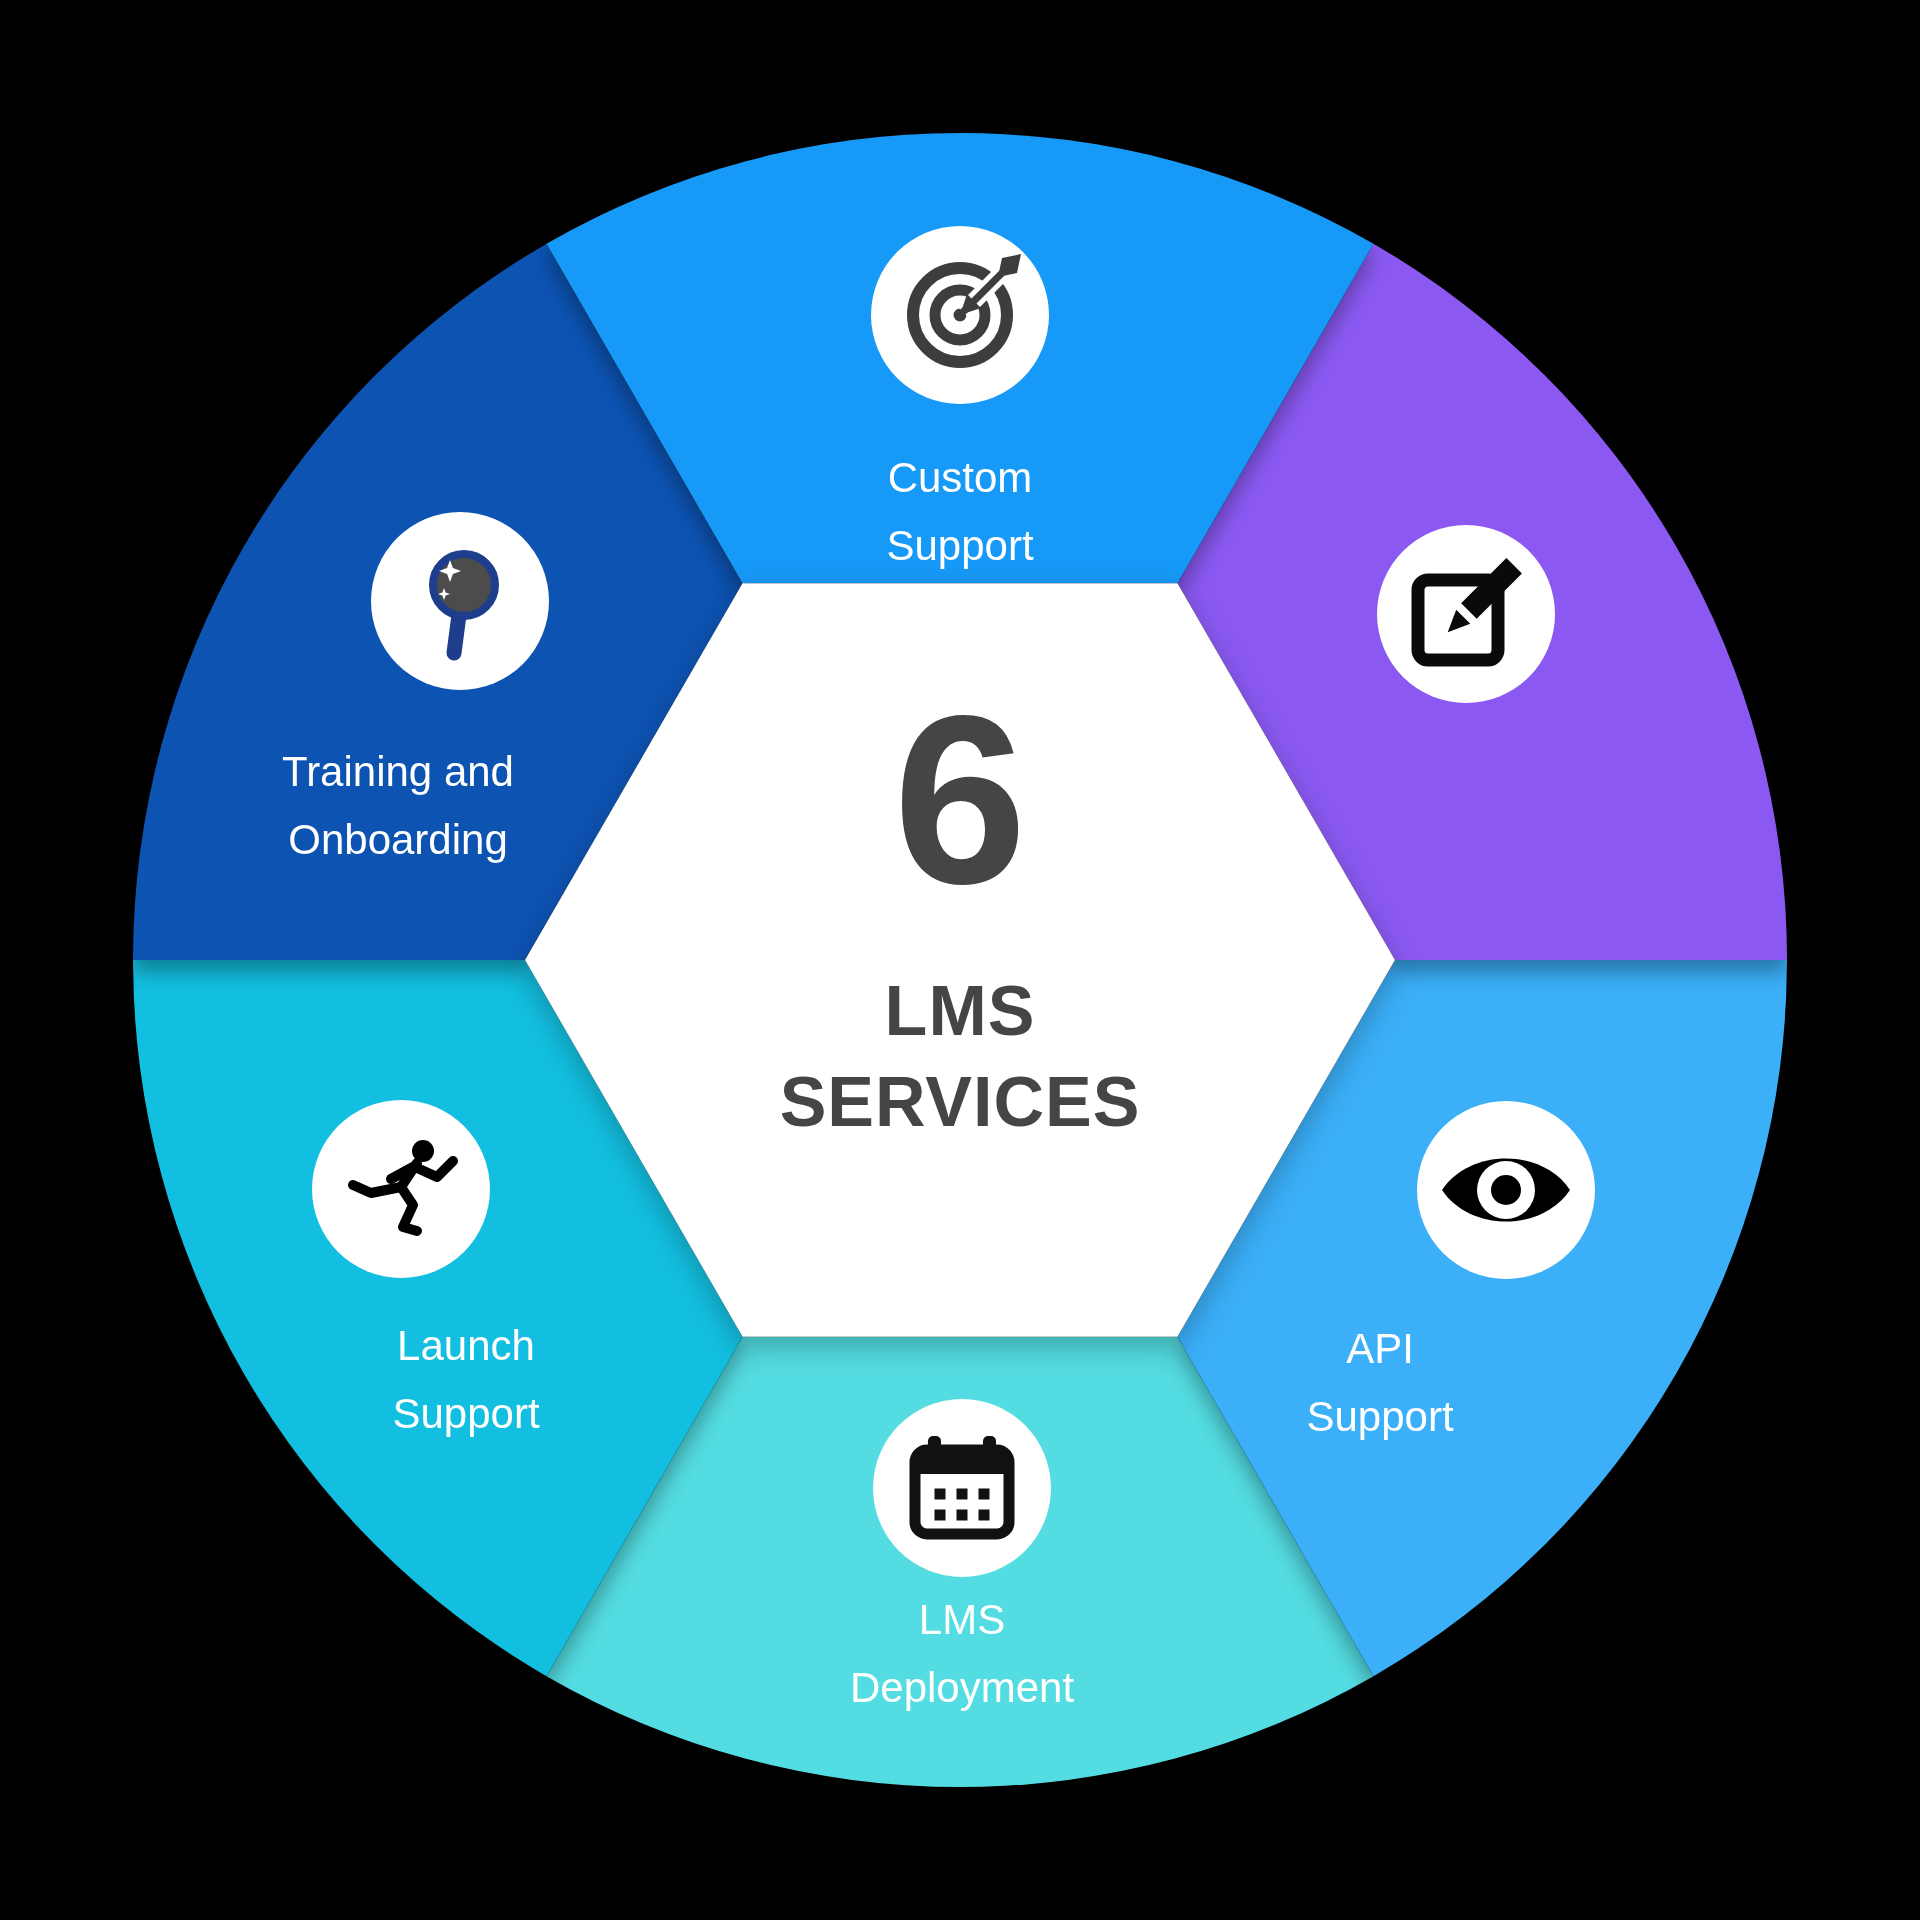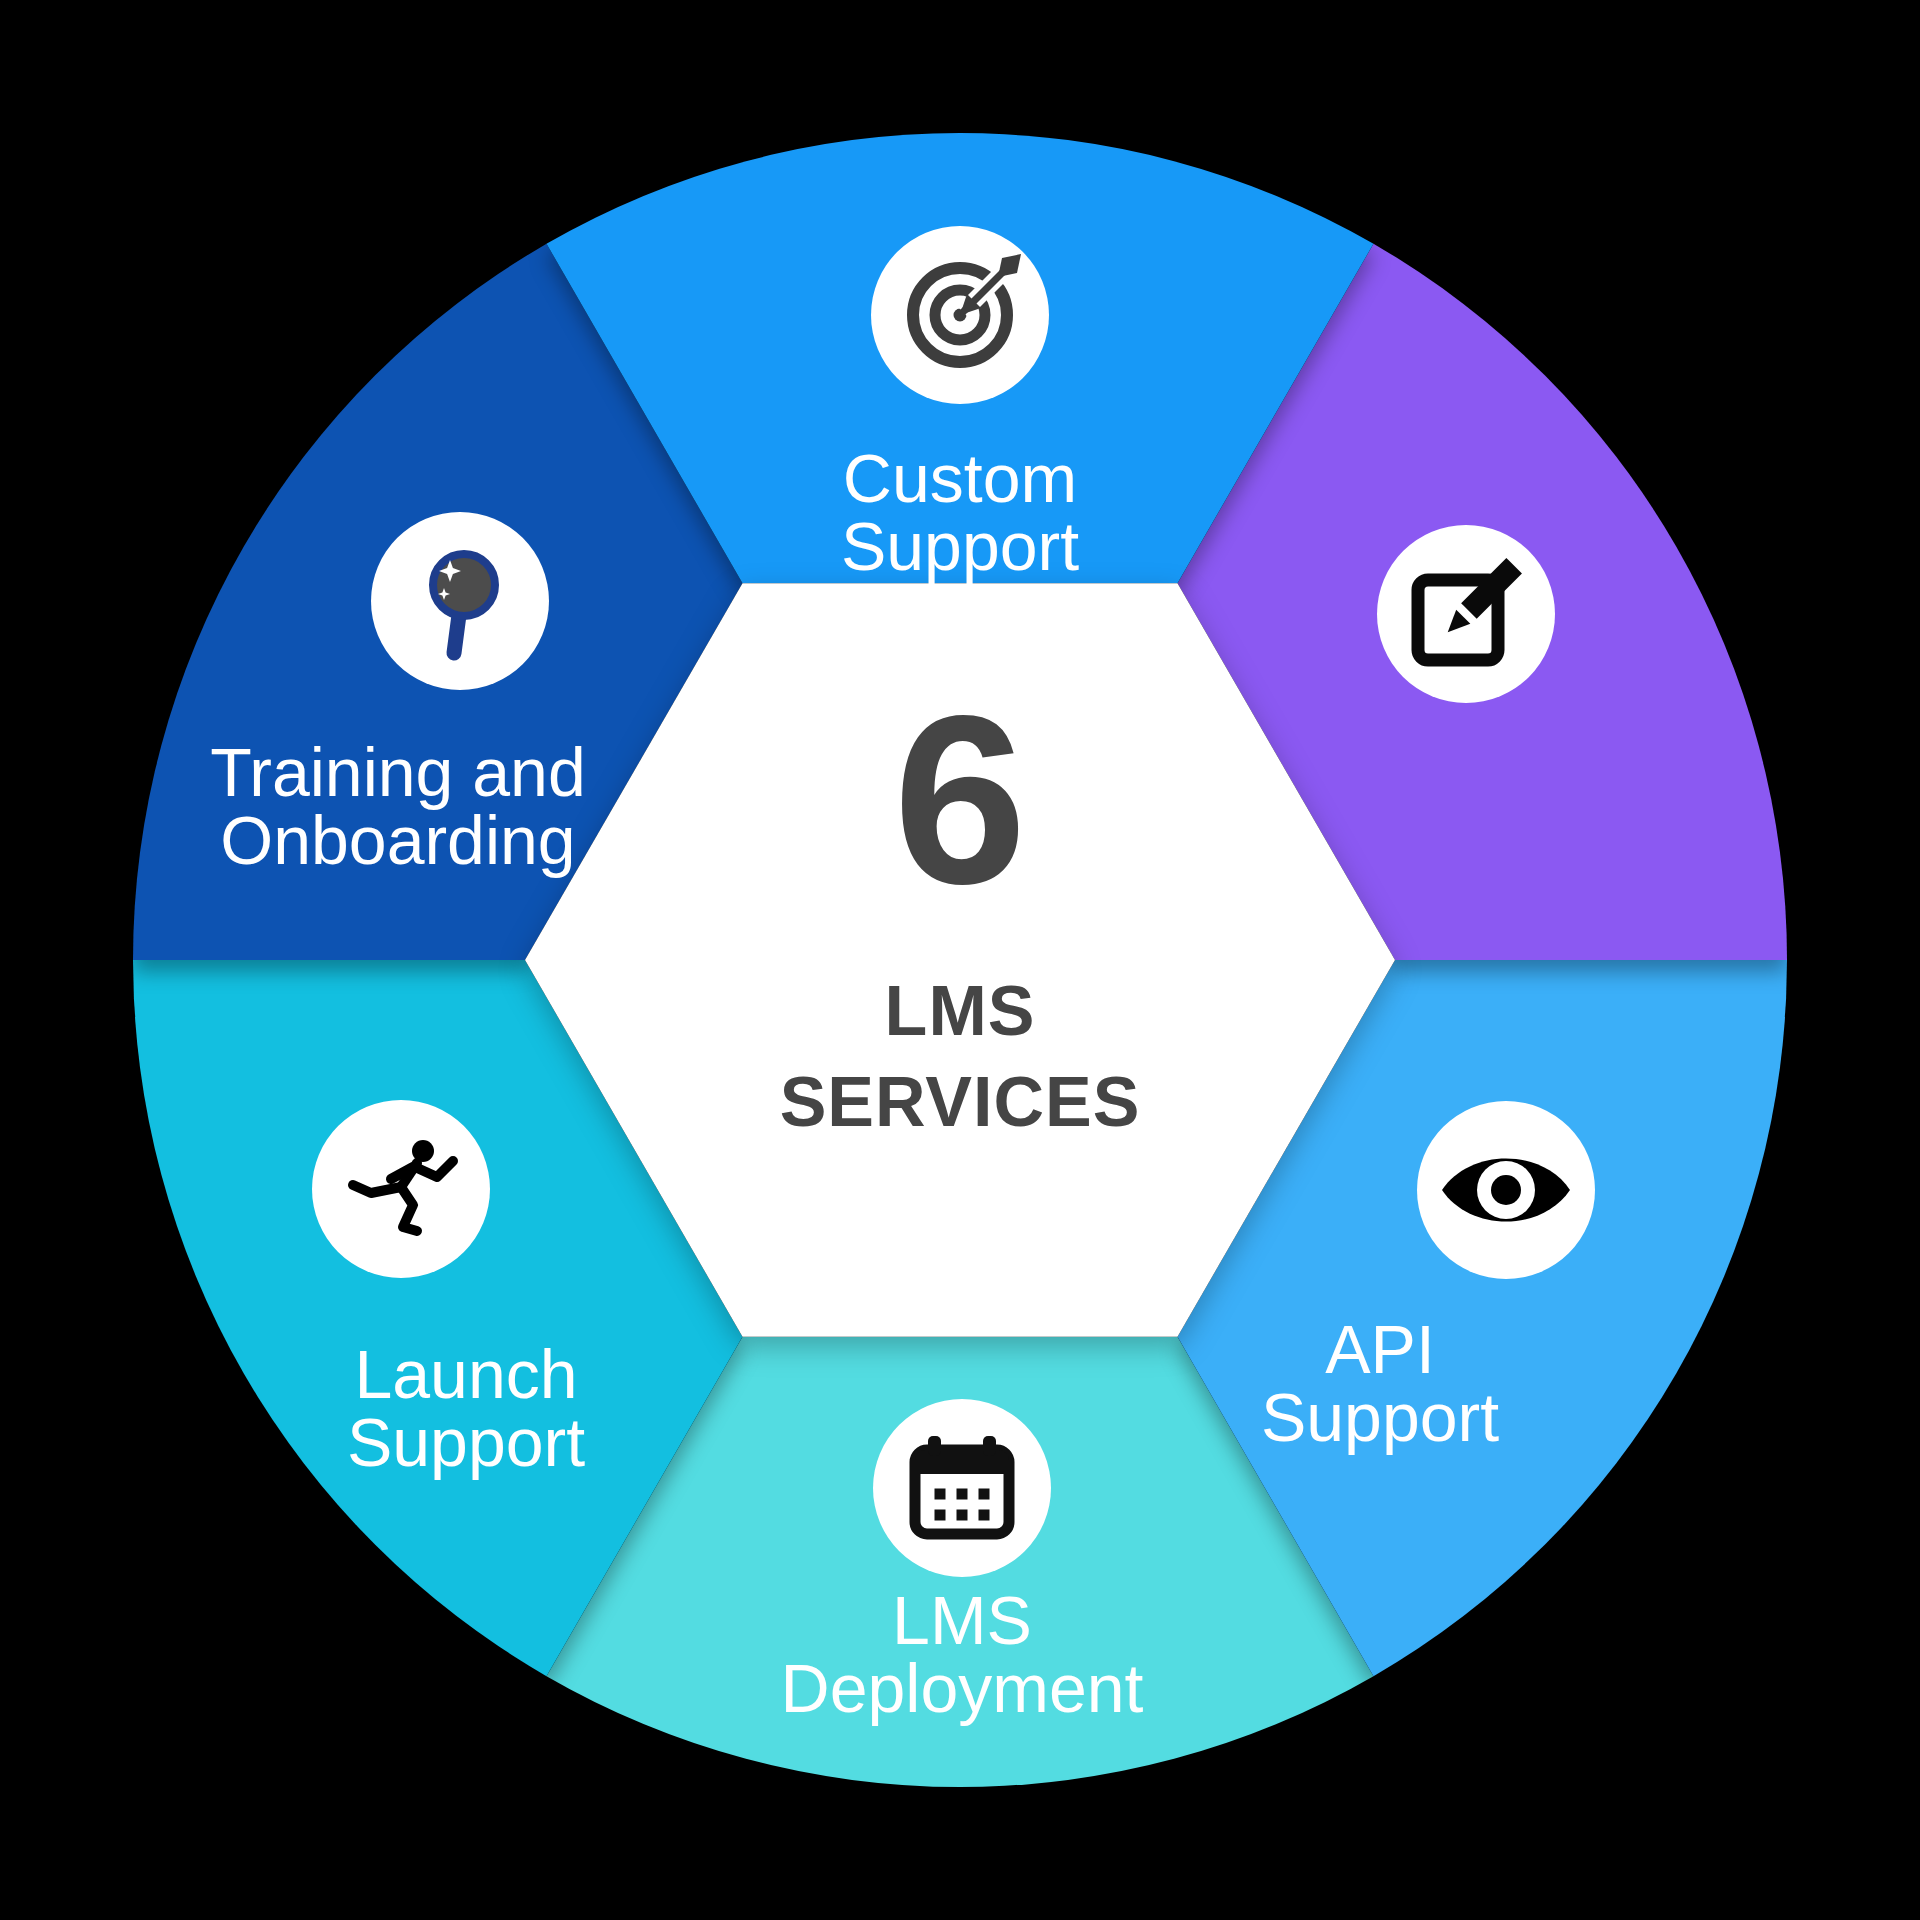--- a/index.html
+++ b/index.html
@@ -11,21 +11,21 @@
     font-family:"Liberation Sans", sans-serif;
   }
   .stage svg{position:absolute;left:0;top:0;}
   .seg{filter:drop-shadow(0px 12px 10px rgba(0,0,0,0.32));}
   .hex{filter:drop-shadow(0px 10px 14px rgba(0,0,0,0.25));}
   .label{
     position:absolute;
     transform:translate(-50%,-50%);
     text-align:center;
     color:#ffffff;
-    font-size:68px;
+    font-size:42px;
     line-height:68px;
     white-space:nowrap;
     font-weight:400;
   }
   .label span{display:block;}
   .center-number{
     position:absolute;left:960px;top:800px;
     transform:translate(-50%,-50%);
     font-size:240px;font-weight:700;color:#454545;line-height:1;
   }
@@ -125,21 +125,21 @@
     <span>Support</span>
   </div>
   <div class="label" style="left:1380px;top:1383px;">
     <span>API</span>
     <span>Support</span>
   </div>
   <div class="label" style="left:962px;top:1654px;">
     <span>LMS</span>
     <span>Deployment</span>
   </div>
-  <div class="label" style="left:466px;top:1380px;margin-top:28px;">
+  <div class="label" style="left:466px;top:1380px;">
     <span>Launch</span>
     <span>Support</span>
   </div>
   <div class="label" style="left:398px;top:806px;">
     <span>Training and</span>
     <span>Onboarding</span>
   </div>
 
   <div class="center-number">6</div>
   <div class="center-title">

